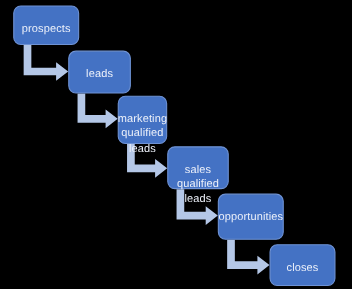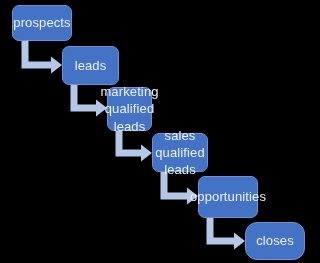--- a/index.html
+++ b/index.html
@@ -23,28 +23,27 @@
     width: 313px;
     height: 263px;
   }
   .node {
     position: absolute;
     box-sizing: border-box;
     background: #4472C4;
     border: 0.8px solid #6E92D4;
     border-radius: 7px;
     display: flex;
-    align-items: center;
     justify-content: center;
     text-align: center;
     color: #EDF1FA;
-    font-size: 13px;
+    font-size: 10px;
     line-height: 1.33;
     letter-spacing: 0.12px;
-    padding: 2px 4px;
+    padding: 14px 4px;
   }
   .node-label {
     display: block;
     white-space: pre-line;
   }
 </style>
 </head>
 <body>
 
 <div id="canvas">
@@ -69,18 +68,18 @@
 qualified
 leads</span>
       </div>
       <div class="node" style="left: 152px; top: 133px; width: 56px; height: 39px; background: rgb(68, 114, 196); border-color: rgb(110, 146, 212); color: rgb(237, 241, 250);">
         <span class="node-label">sales qualified
 leads</span>
       </div>
       <div class="node" style="left: 198px; top: 176px; width: 60px; height: 42px; background: rgb(68, 114, 196); border-color: rgb(110, 146, 212); color: rgb(237, 241, 250);">
         <span class="node-label">opportunities</span>
       </div>
-      <div class="node" style="left: 245px; top: 222px; width: 60px; height: 38px; background: rgb(68, 114, 196); border-color: rgb(110, 146, 212); color: rgb(237, 241, 250); border-radius: 12px;">
+      <div class="node" style="left: 245px; top: 222px; width: 60px; height: 38px; background: rgb(68, 114, 196); border-color: rgb(110, 146, 212); color: rgb(237, 241, 250);">
         <span class="node-label">closes</span>
       </div>
     </div>
 
 </div>
 
 </body></html>

